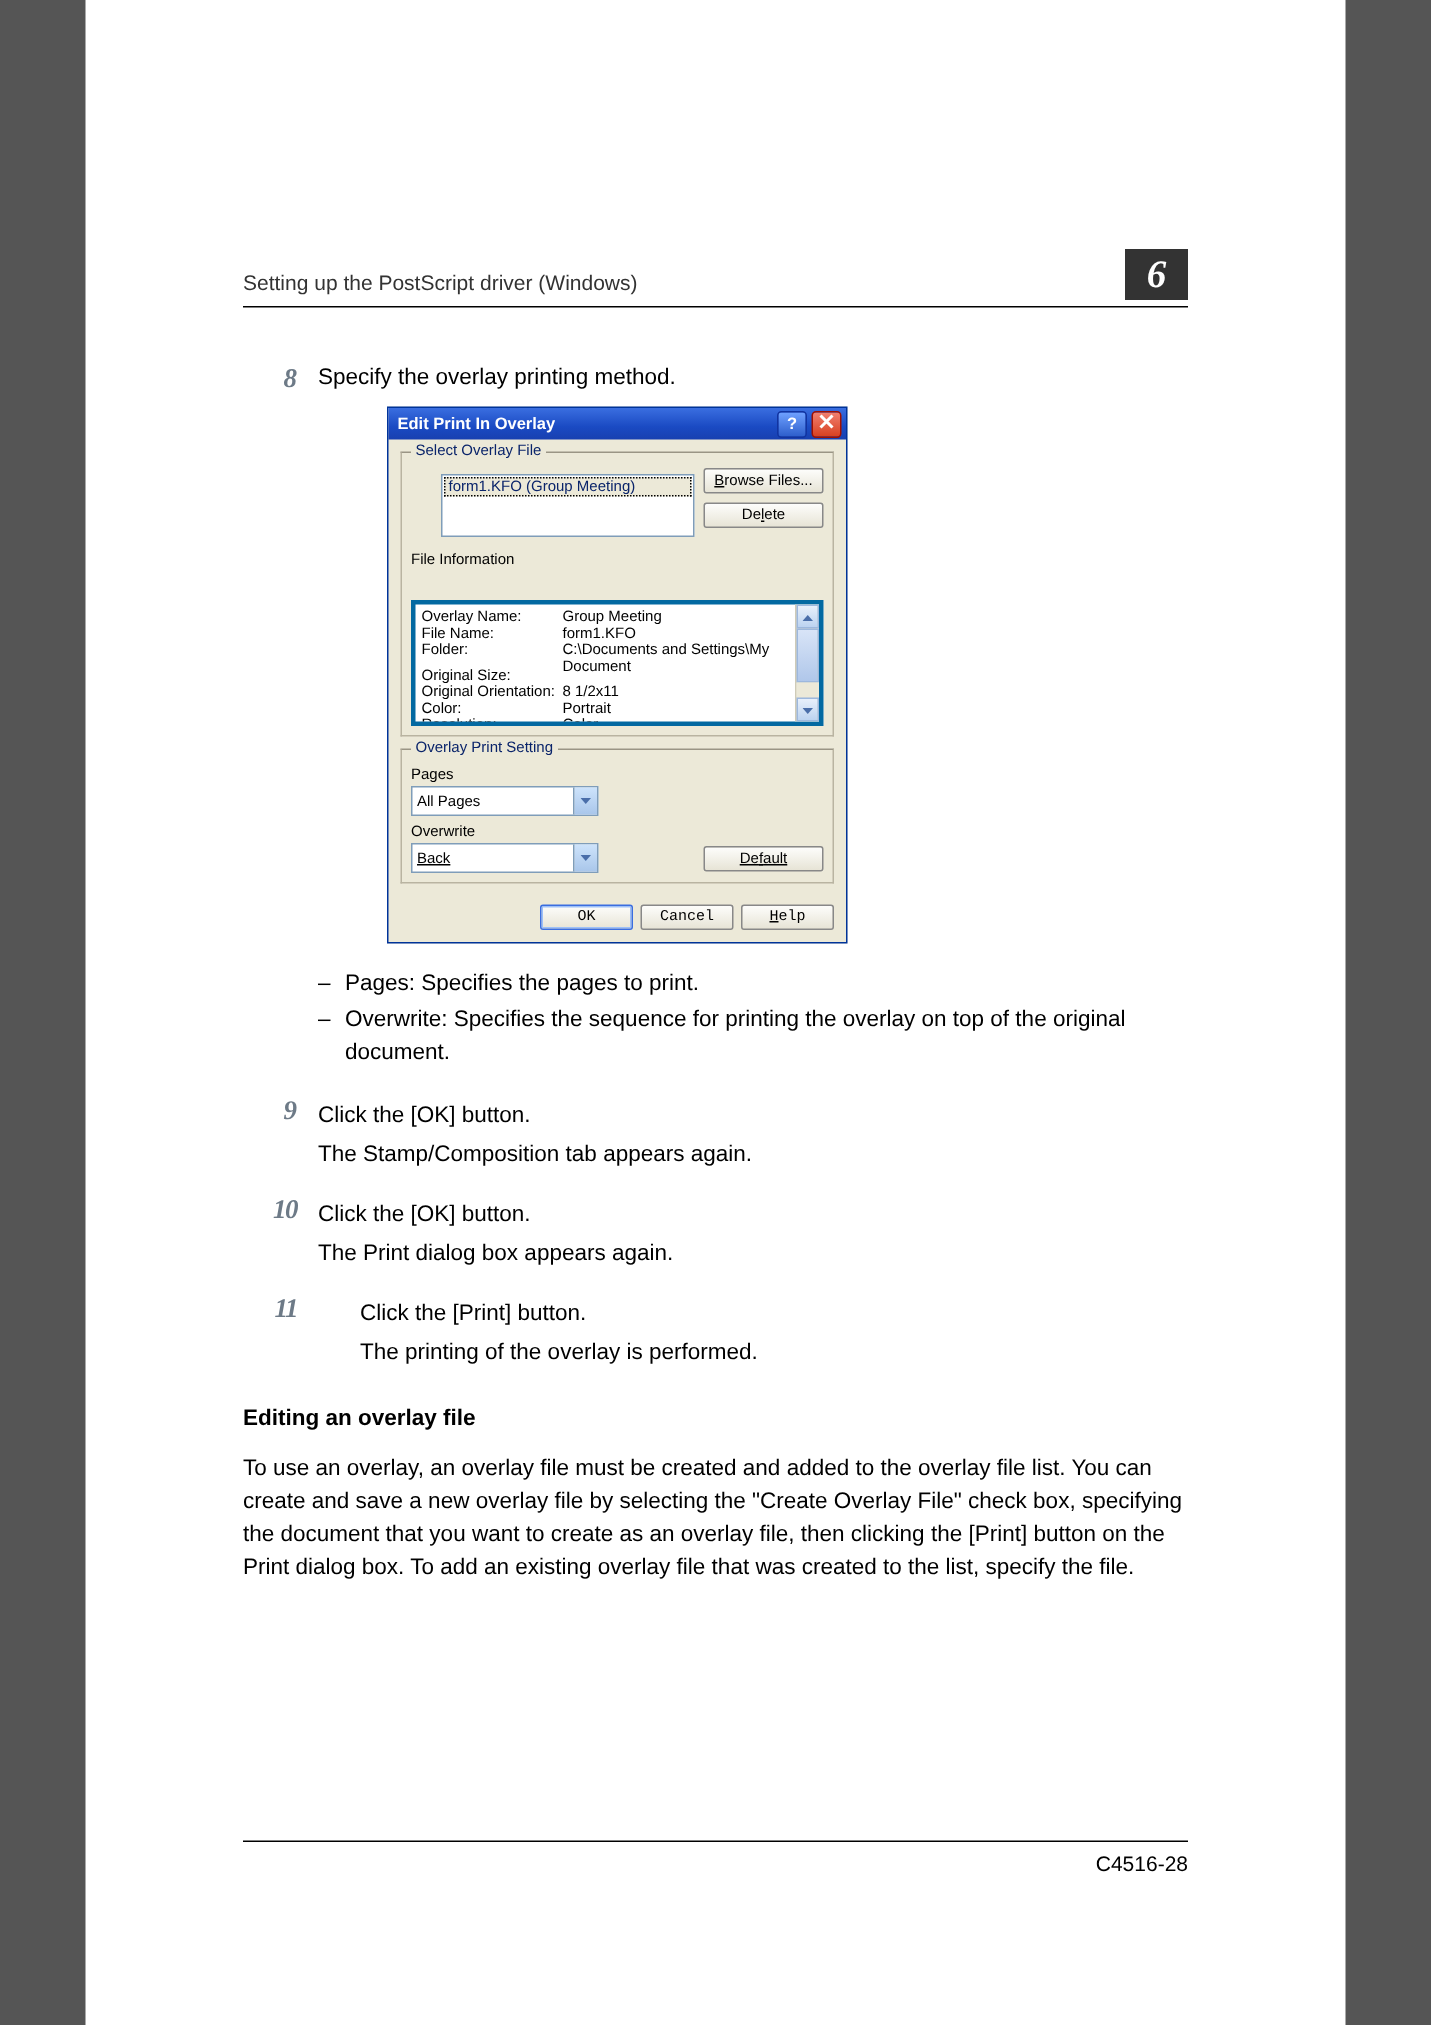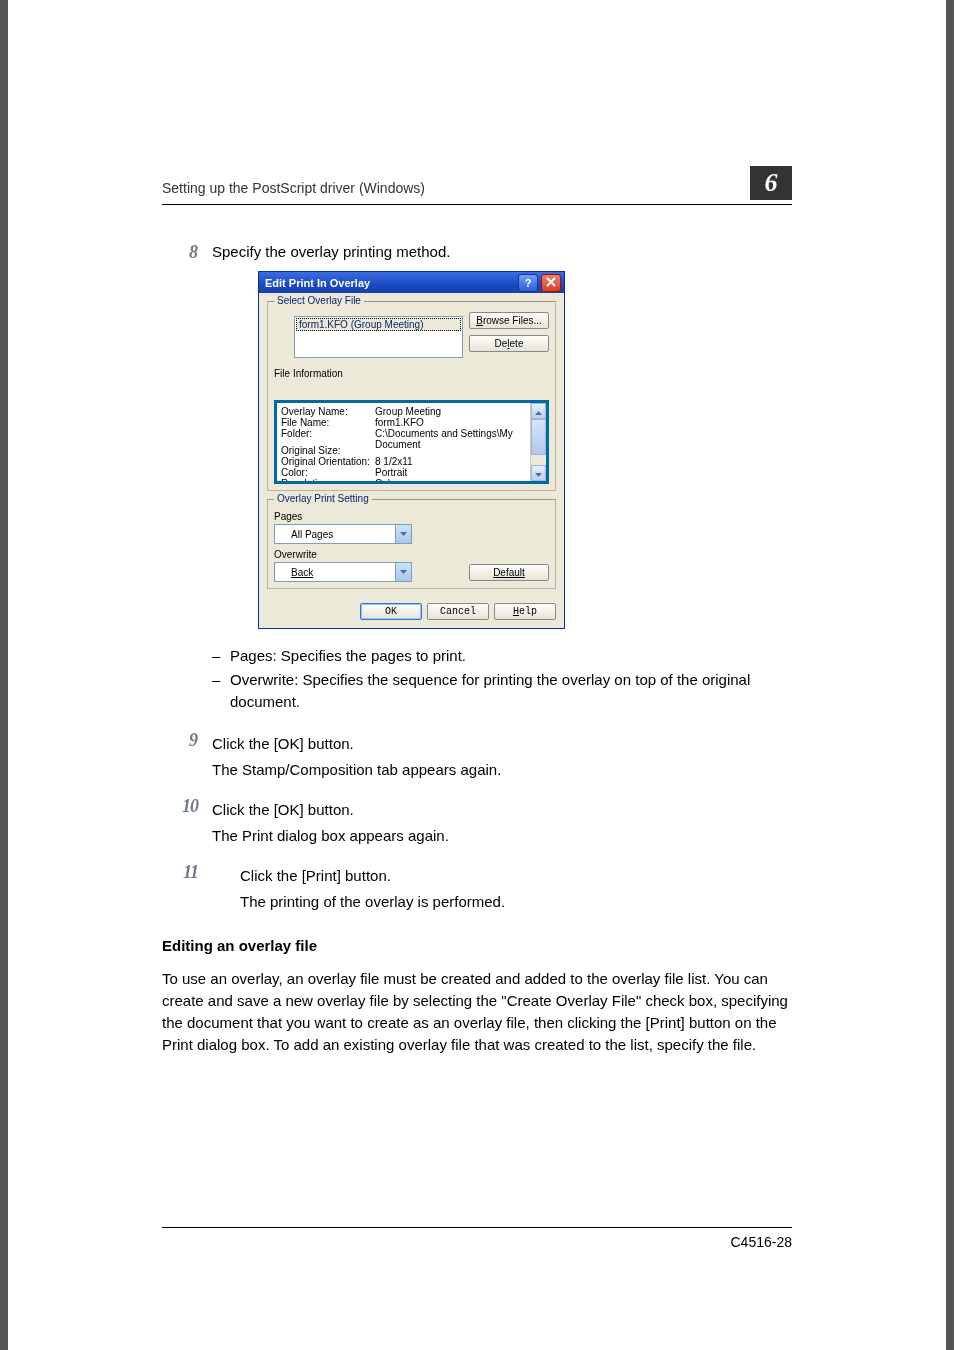--- a/index.html
+++ b/index.html
@@ -2,21 +2,21 @@
 <html><head>
 <meta charset="utf-8">
 <style>
   body {
     margin: 0;
     background: #555;
     font-family: 'Helvetica', 'Arial', sans-serif;
     color: #000;
   }
   .page {
-    width: 938px;
+    width: 840px;
     height: 1350px;
     margin: 0 auto;
     background: #fff;
     position: relative;
     box-sizing: border-box;
     padding: 40px 0;
   }
   .content {
     width: 630px;
     margin: 0 auto;
@@ -243,21 +243,21 @@
   }
   .scroll svg { width:7px; height:4px; }
   .dlg-lbl { color:#000; font-size:10px; margin-top:5px; margin-bottom:2px;}
   .dlg-sel {
     width: 120px;
     height:18px;
     border:1px solid #7f9db9;
     background:#fff;
     display:flex;
     align-items:center;
-    padding-left:16px;
+    padding-left:3px;
     font-size:10px;
     position:relative;
   }
   .dlg-sel .sel-arrow {
     position:absolute;
     right:0; top:0; bottom:0;
     width:15px;
     background:linear-gradient(#cde3fb,#a9c6ea);
     border-left:1px solid #7f9db9;
     display:flex;

